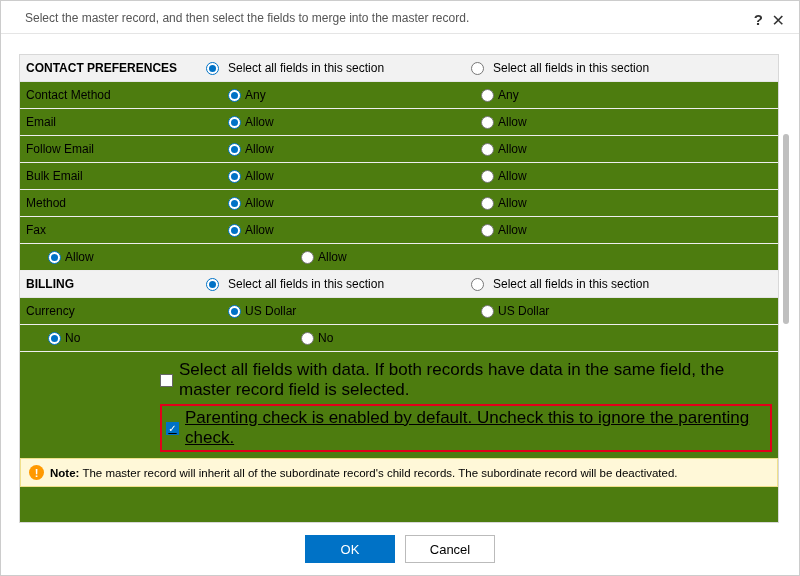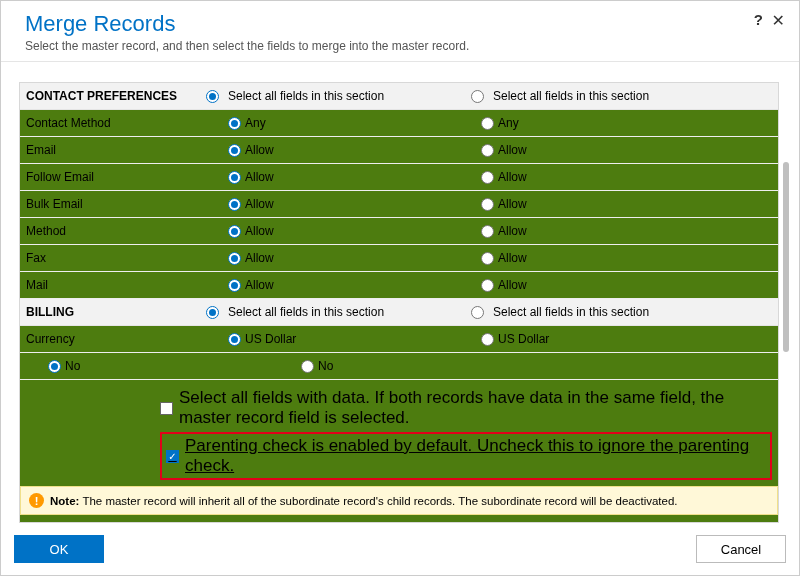--- a/index.html
+++ b/index.html
@@ -68,35 +68,34 @@
     background: #fff8d8; border: 1px solid #f0e08a; padding: 6px 8px; font-size: 11.5px;
     display: flex; align-items: center; gap: 6px; margin: 0;
   }
   .warn-icon {
     width: 15px; height: 15px; border-radius: 50%; background: #ff9900; color: #fff;
     display: inline-flex; align-items: center; justify-content: center; font-size: 11px; font-weight: bold;
     flex-shrink: 0;
   }
 
   .footer-buttons {
-    padding: 12px 13px; display: flex; justify-content: space-between; gap: 10px;
+    padding: 12px 13px; display: flex; justify-content: center; gap: 10px;
   }
   .btn {
     min-width: 90px; height: 28px; font-size: 13px; border: 1px solid #bbb; background: #fff; cursor: pointer;
     display: inline-flex; align-items: center; justify-content: center;
   }
   .btn.primary { background: #0072c6; border-color: #0072c6; color: #fff; }
 </style>
 </head>
 <body>
 
 <div class="dialog">
 
   <div class="header">
-    <h1>Merge Records</h1>
     <p>Select the master record, and then select the fields to merge into the master record.</p>
     <span class="help-q">?</span>
     <span class="close-x">✕</span>
   </div>
 
   <div class="body-area">
     <div class="main-panel" id="main-panel">
 
     <div class="section-header">
     <div class="col-label">CONTACT PREFERENCES</div>
@@ -169,21 +168,20 @@
       <div class="col-a" style="padding-left:22px">
         <span class="radio selected"></span>
         <span class="radio-text">Allow</span>
       </div>
       <div class="col-b" style="padding-left:10px">
         <span class="radio "></span>
         <span class="radio-text">Allow</span>
       </div>
         </div>
         <div class="row">
-      <div class="col-label">Mail</div>
       <div class="col-a" style="padding-left:22px">
         <span class="radio selected"></span>
         <span class="radio-text">Allow</span>
       </div>
       <div class="col-b" style="padding-left:10px">
         <span class="radio "></span>
         <span class="radio-text">Allow</span>
       </div>
         </div>
         <div class="section-header">

